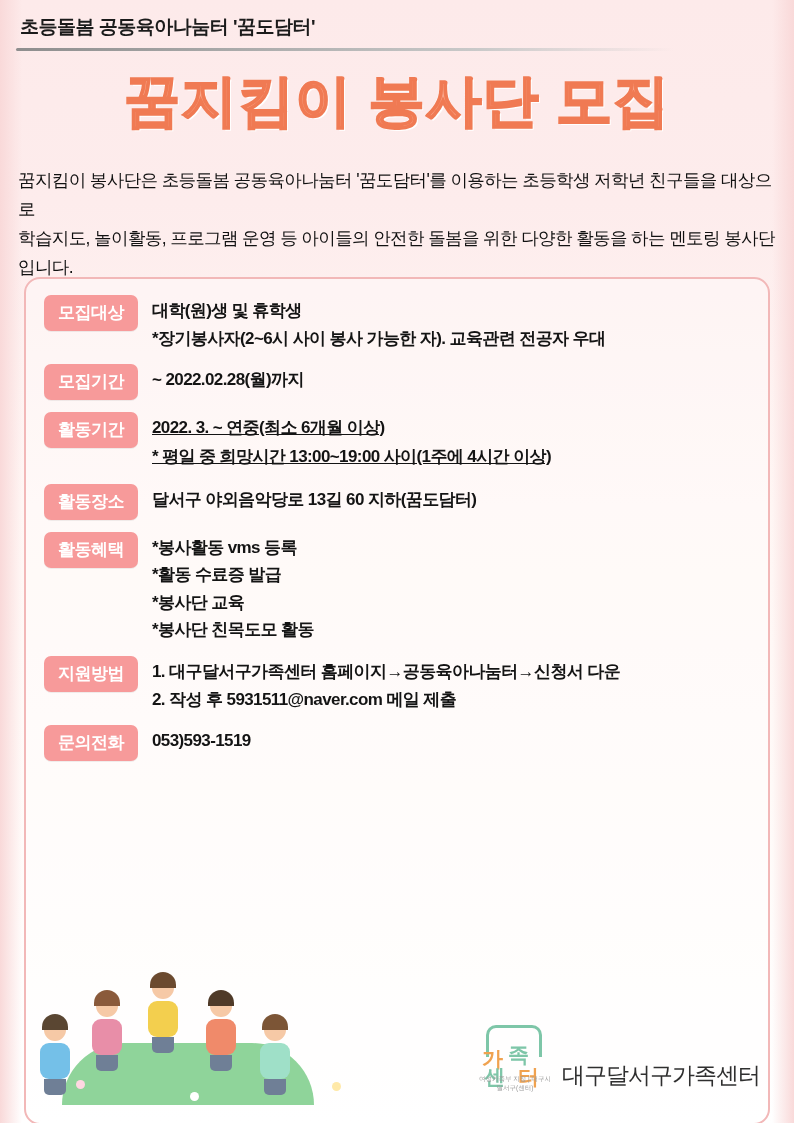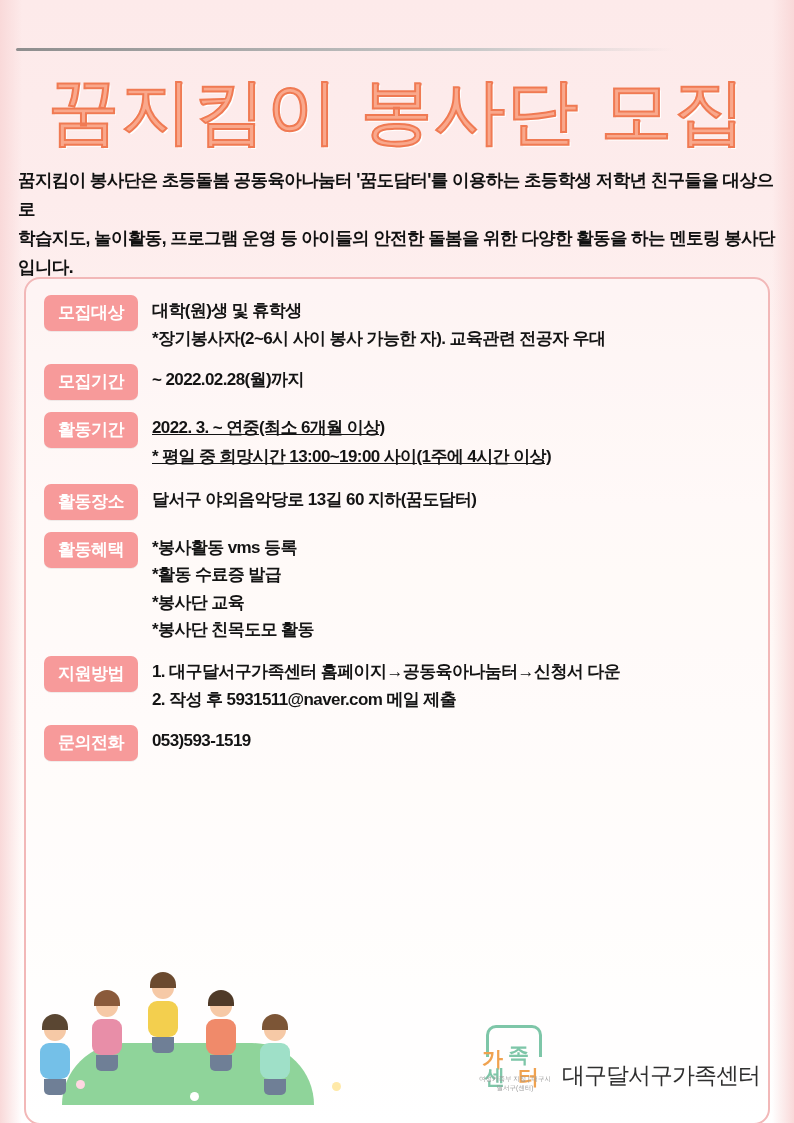--- a/index.html
+++ b/index.html
@@ -43,34 +43,34 @@
     background: linear-gradient(90deg, #8e8e8e 0%, #c9c9c9 70%, rgba(201,201,201,0) 100%);
     border-radius: 2px;
   }
 
   .title-wrap {
     position: absolute; left: 0; right: 0; top: 64px;
     text-align: center;
   }
   .title {
     display: inline-block;
-    font-size: 72px;
-    font-weight: normal;
+    font-size: 56px;
+    font-weight: bold;
     letter-spacing: 1px;
     color: #f9a88c;
     -webkit-text-stroke: 2px #f07a53;
     text-shadow:
        2px 2px 0 #ffffff,
       -1px -1px 0 #ffffff;
   }
 
   .lede {
     position: absolute; left: 18px; right: 18px; top: 166px;
     font-size: 17.5px; line-height: 1.66; color: #111;
-    font-weight: bold; letter-spacing: -0.6px;
+    font-weight: normal; letter-spacing: -0.6px;
   }
 
   
   .info-box {
     position: absolute; left: 24px; right: 24px; top: 277px;
     height: 848px;
     border: 2px solid #f2b8b8;
     border-radius: 16px;
     background: rgba(255,255,255,0.35);
     padding: 14px 10px 10px 10px;
@@ -181,20 +181,21 @@
   .logo-mark .cap {
     position: absolute; left: 0; bottom: -2px; width: 74px;
     font-size: 6.5px; color: #9a9a9a; text-align: center;
   }
 </style>
 </head>
 <body>
 
 <div class="poster">
 
+  <div class="kicker">초등돌봄 공동육아나눔터 '꿈도담터'</div>
   <div class="kicker-rule"></div>
 
   <div class="title-wrap">
     <span class="title">꿈지킴이 봉사단 모집</span>
   </div>
 
   <div class="lede">
     <div>꿈지킴이 봉사단은 초등돌봄 공동육아나눔터 '꿈도담터'를 이용하는 초등학생 저학년 친구들을 대상으로</div>
     <div>학습지도, 놀이활동, 프로그램 운영 등 아이들의 안전한 돌봄을 위한 다양한 활동을 하는 멘토링 봉사단</div>
     <div>입니다.</div>

